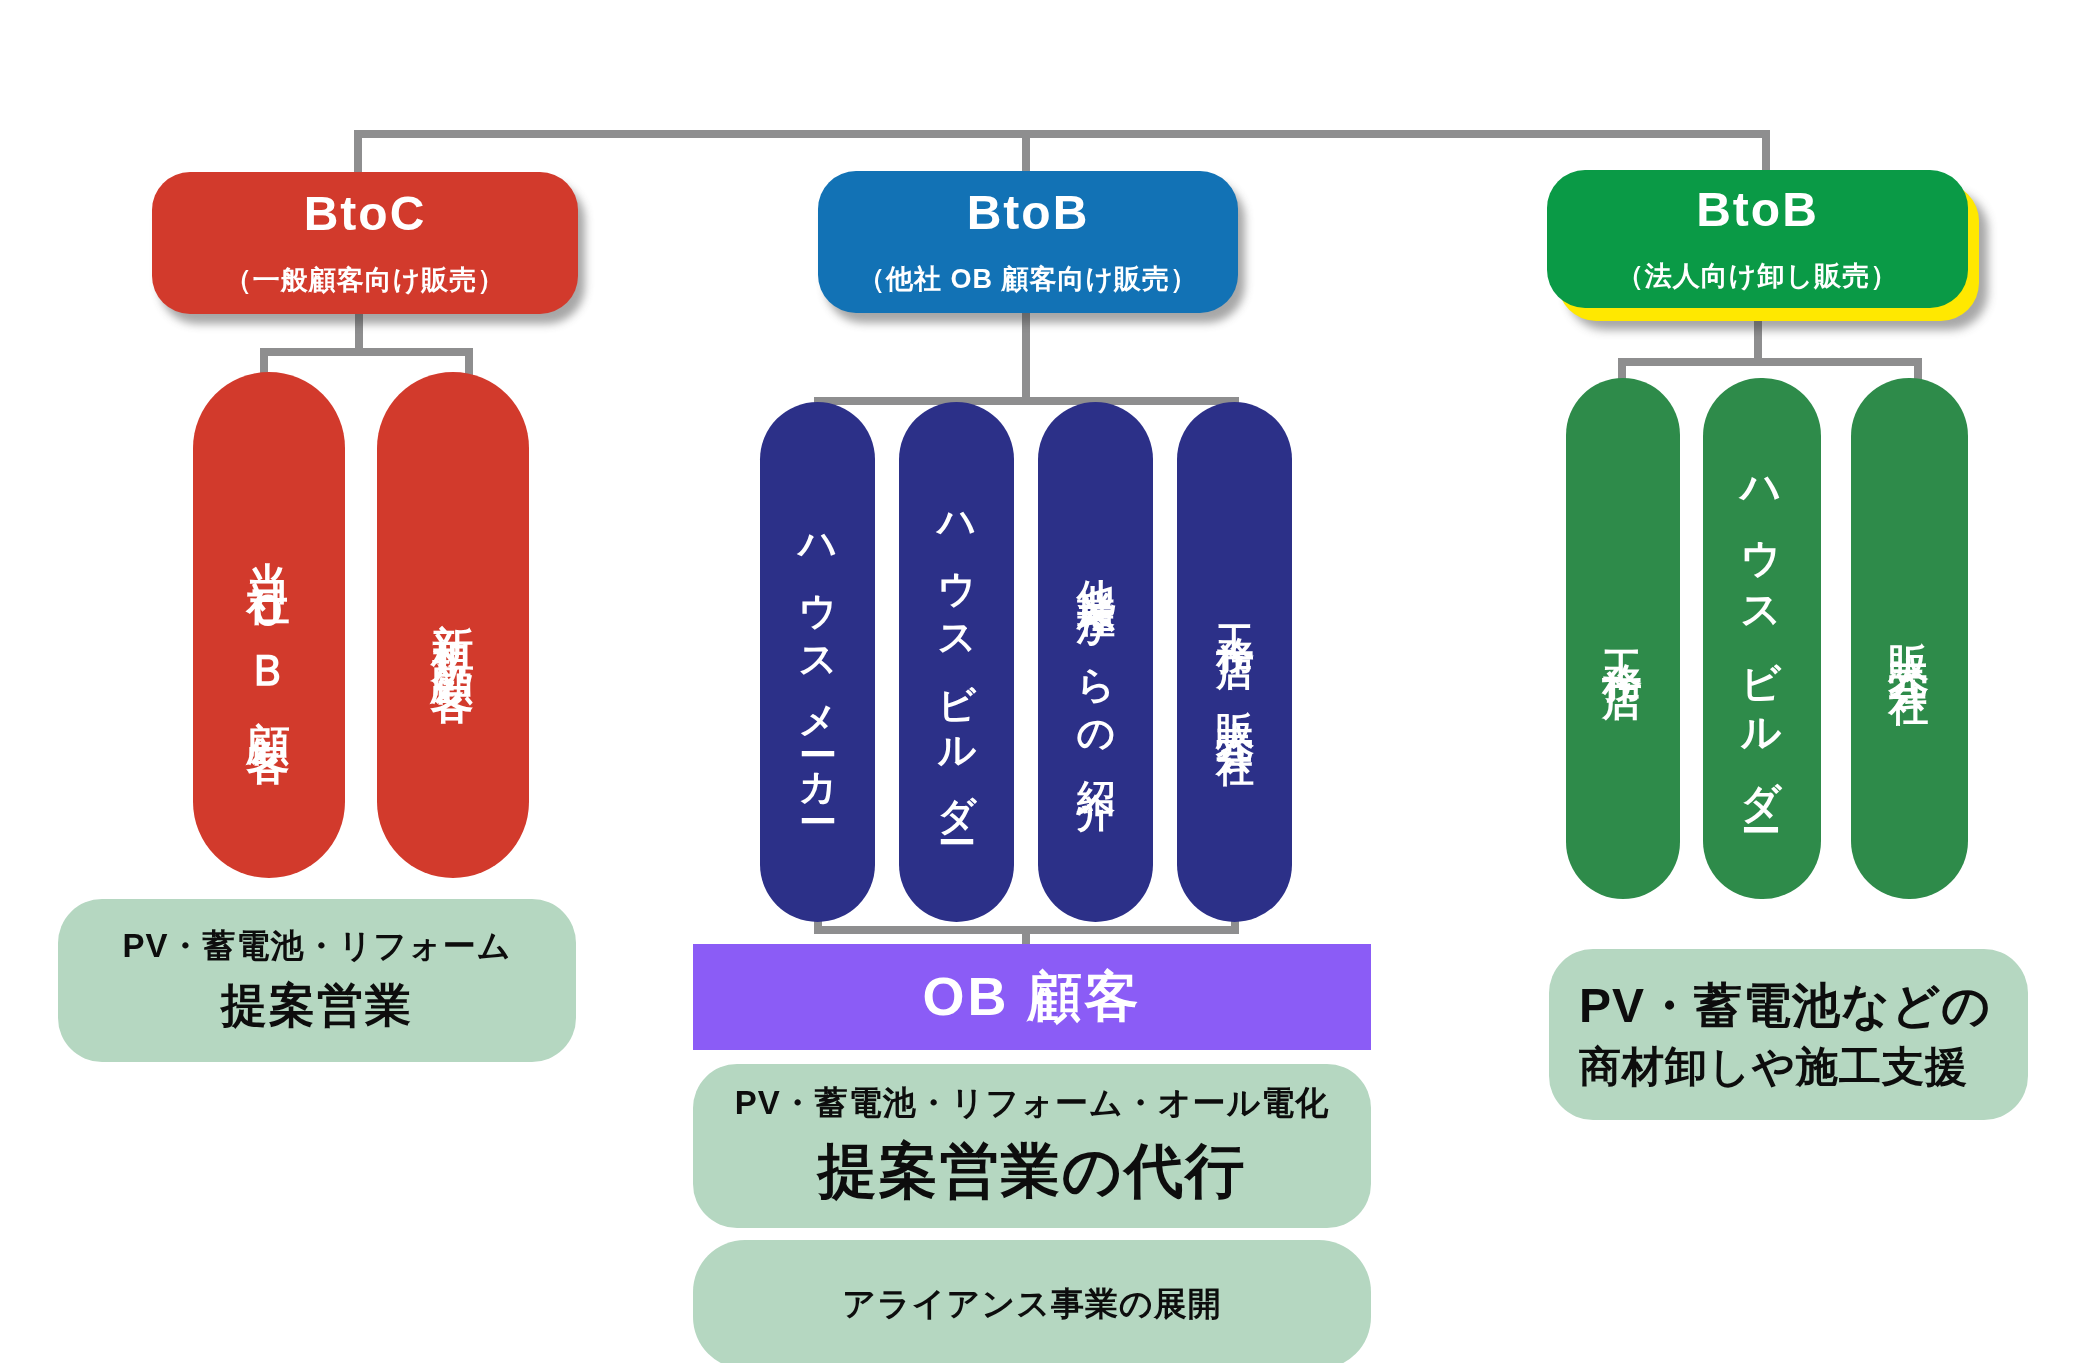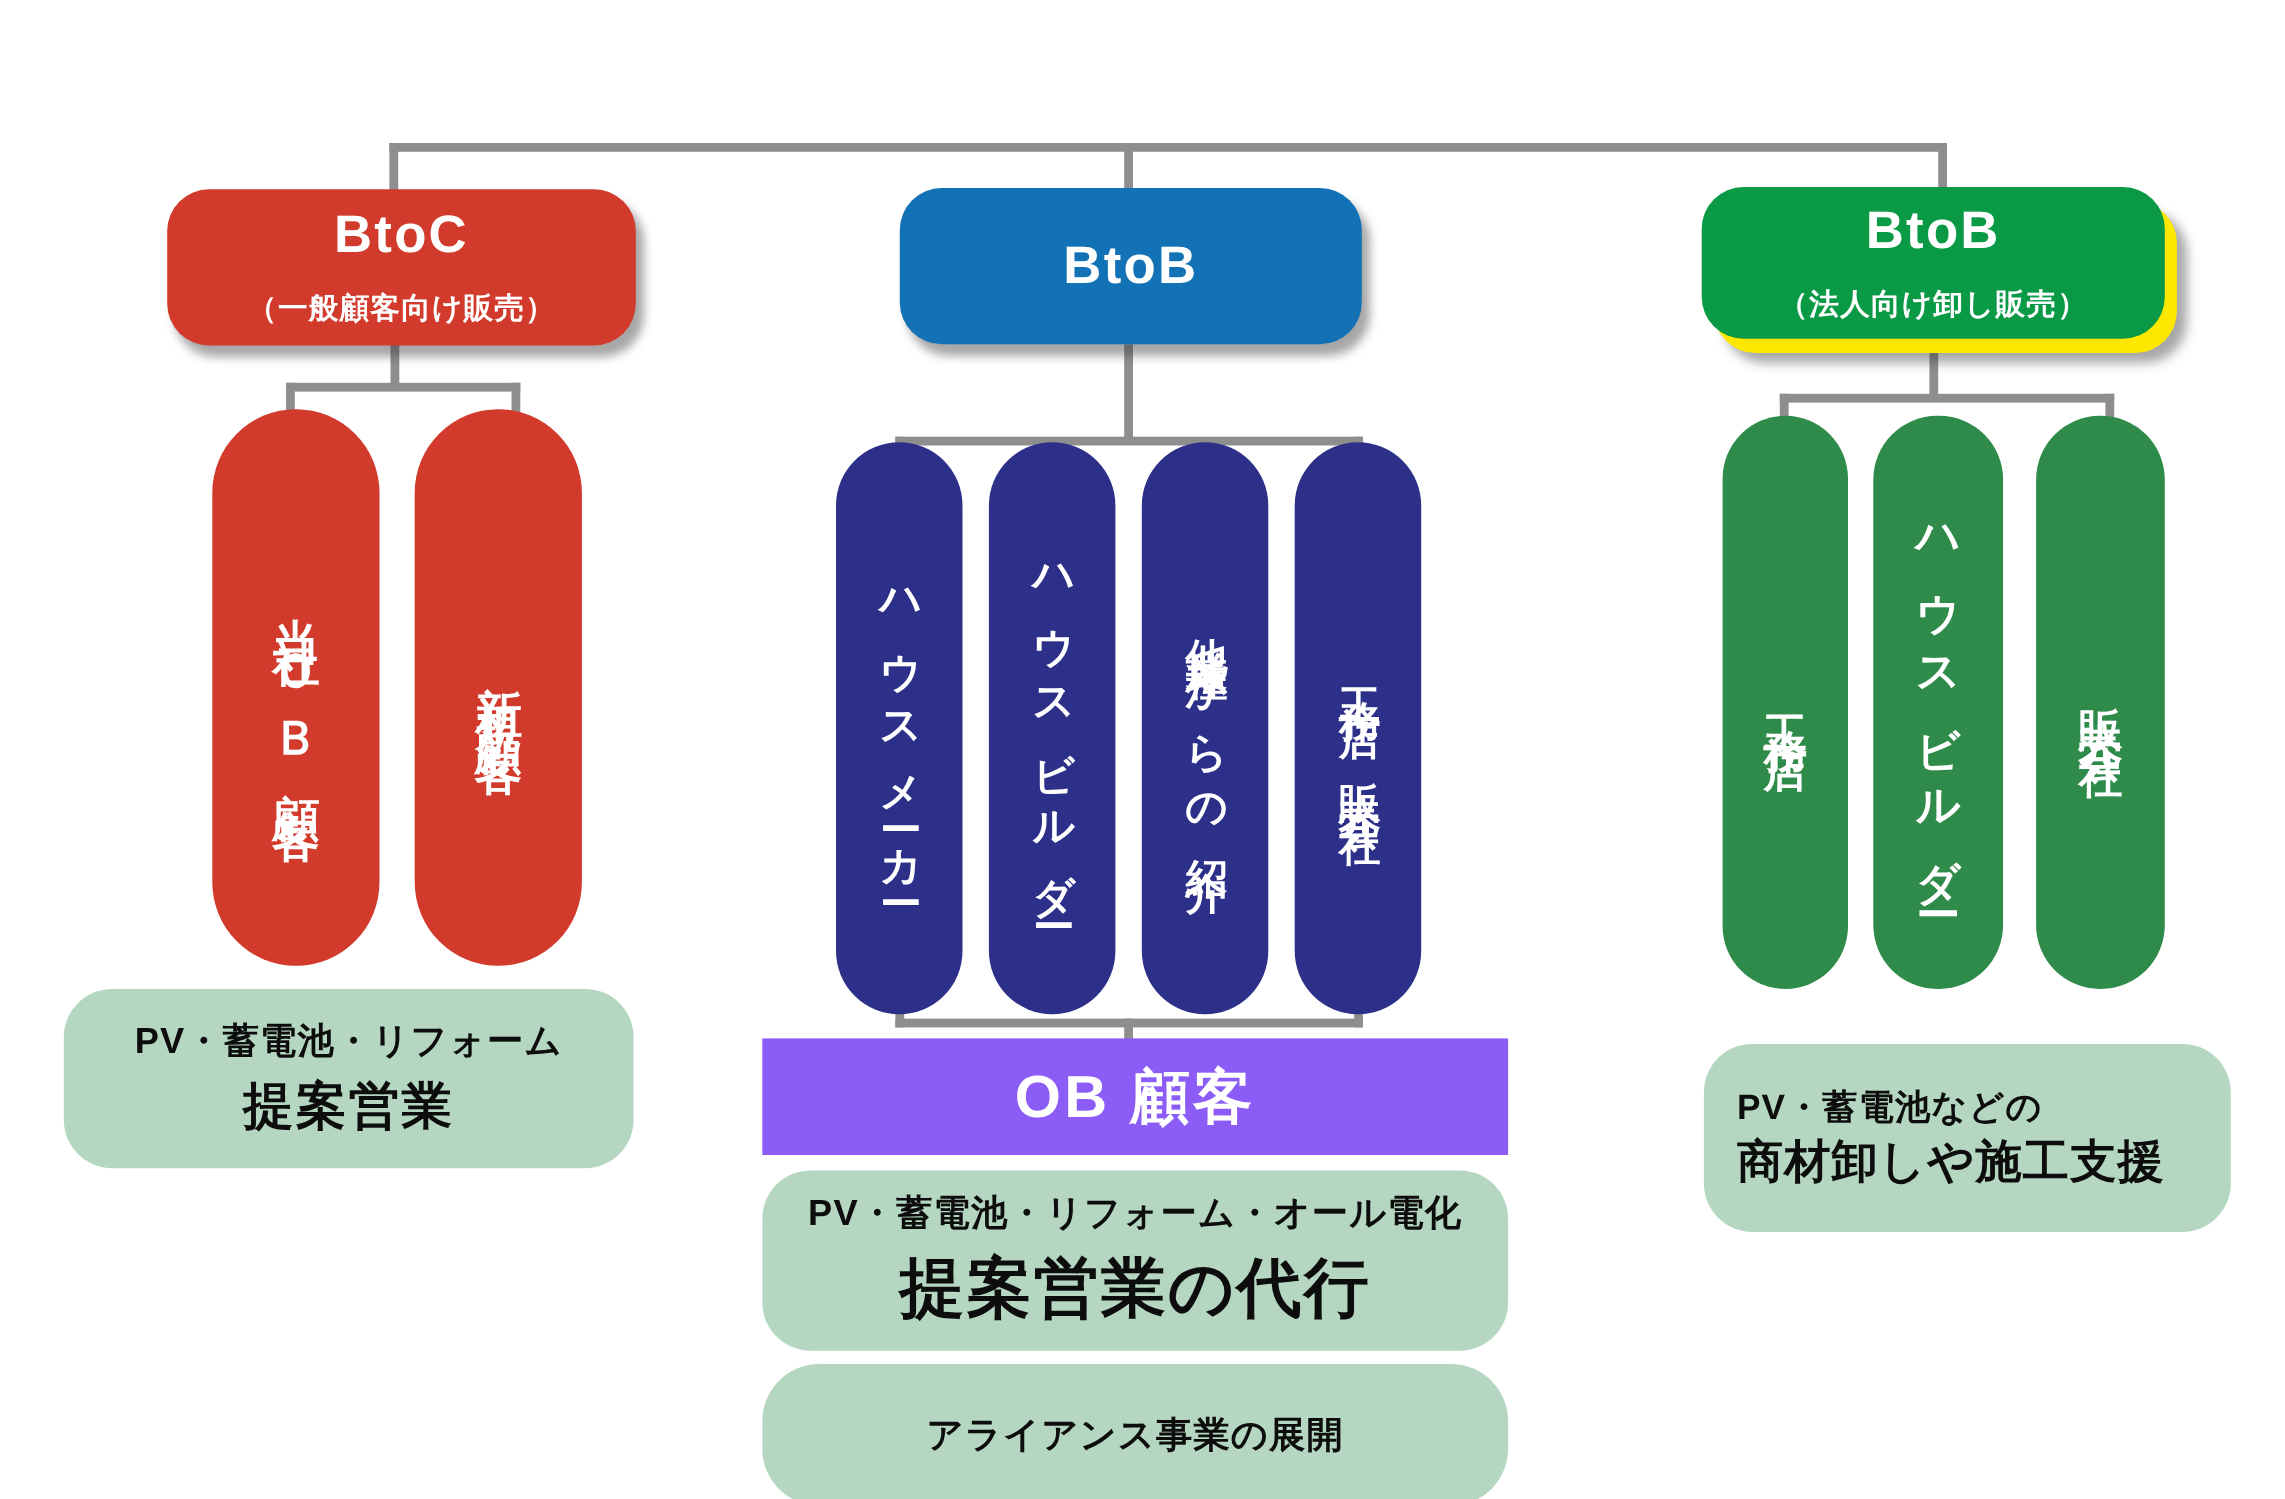--- a/index.html
+++ b/index.html
@@ -84,20 +84,21 @@
     <div class="n2">提案営業</div>
   </div>
 
   <div class="line" style="left:1022px;top:313px;width:8px;height:88px;"></div>
   <div class="bracket" style="left:814px;top:397px;width:409px;height:28px;"></div>
   <div class="bracket-b" style="left:814px;top:868px;width:409px;height:58px;"></div>
   <div class="line" style="left:1022px;top:926px;width:8px;height:22px;"></div>
 
   <div class="hdr shadowed" style="left:818px;top:171px;width:420px;height:142px;background:#1272b5;">
     <div class="t">BtoB</div>
+    <div class="s">（他社 OB 顧客向け販売）</div>
   </div>
 
   <div class="pill pill-navy" style="left:760px;top:402px;width:115px;height:520px;">
     <span class="vt">ハウスメーカー</span>
   </div>
   <div class="pill pill-navy" style="left:899px;top:402px;width:115px;height:520px;">
     <span class="vt">ハウスビルダー</span>
   </div>
   <div class="pill pill-navy" style="left:1038px;top:402px;width:115px;height:520px;">
     <span class="vt">他業種からの紹介</span>
@@ -131,17 +132,17 @@
     <span class="vt">工務店</span>
   </div>
   <div class="pill pill-green" style="left:1703px;top:378px;width:118px;height:521px;">
     <span class="vt">ハウスビルダー</span>
   </div>
   <div class="pill pill-green" style="left:1851px;top:378px;width:117px;height:521px;">
     <span class="vt">販売会社</span>
   </div>
 
   <div class="note" style="left:1549px;top:949px;width:479px;height:171px;align-items:flex-start;padding-left:0;">
-    <div class="n1" style="font-size:32px;font-weight:700;margin-left:30px;text-align:right;line-height:1.35;">PV・蓄電池などの</div>
+    <div class="n1" style="font-size:48px;font-weight:700;margin-left:30px;text-align:right;line-height:1.35;">PV・蓄電池などの</div>
     <div class="n1" style="font-size:42px;font-weight:700;margin-left:30px;text-align:left;line-height:1.35;">商材卸しや施工支援</div>
   </div>
 
 </div>
 
 </body></html>

